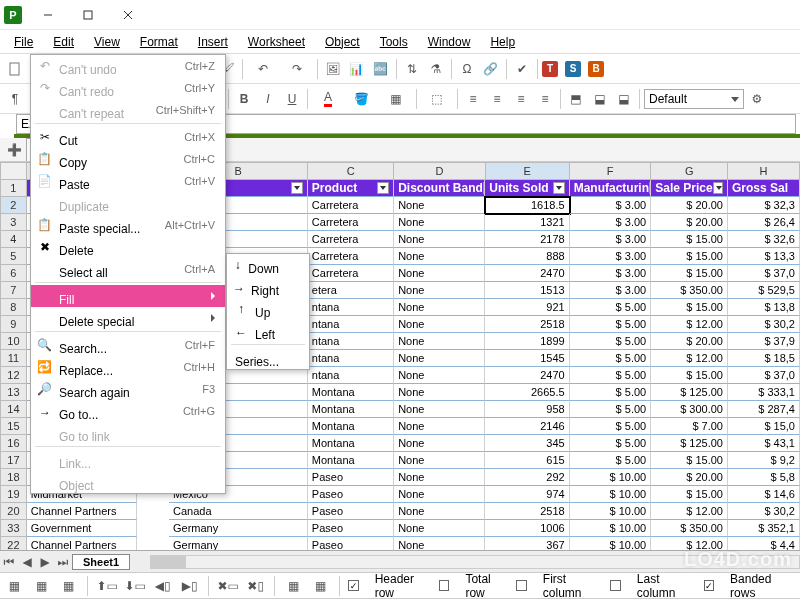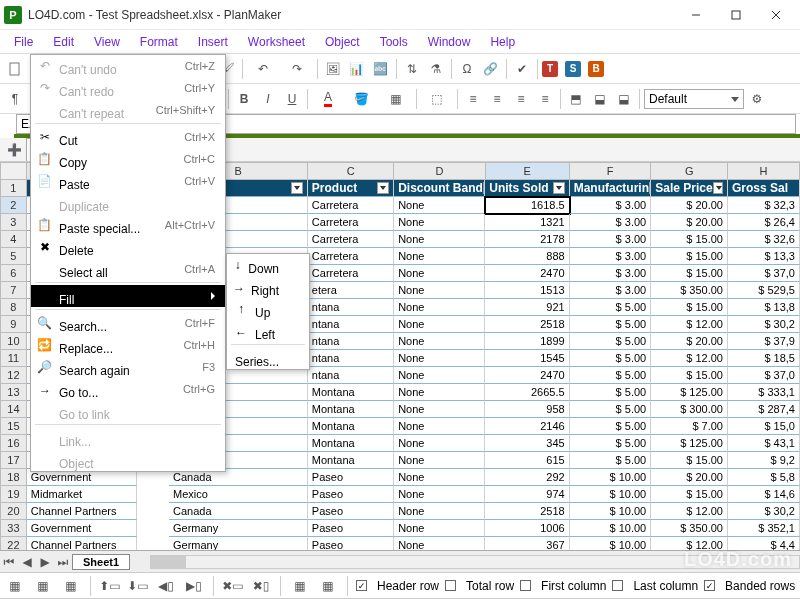--- a/index.html
+++ b/index.html
@@ -6,21 +6,21 @@
 body { width: 800px; height: 599px; background: #fff; overflow: hidden; position: relative; }
 
 .titlebar { height: 30px; background: #fff; display: flex; align-items: center; padding: 0 4px; border-bottom: 1px solid #e8e8e8; }
 .app-icon { width: 18px; height: 18px; background: #1a7d1a; color: #fff; display: flex; align-items: center; justify-content: center; font-weight: bold; font-size: 11px; margin-right: 6px; border-radius: 2px; }
 .title-text { flex: 1; color: #333; }
 .win-btns { display: flex; }
 .win-btn { width: 40px; height: 24px; display: flex; align-items: center; justify-content: center; color: #444; }
 .win-btn svg { width: 10px; height: 10px; }
 
 .menubar { height: 24px; display: flex; align-items: center; padding: 0 4px; border-bottom: 1px solid #ddd; }
-.menu-item { padding: 2px 10px; color: #6d28d9; }
+.menu-item { padding: 2px 10px; color: #000000; text-decoration: underline; }
 
 .toolbar { height: 30px; display: flex; align-items: center; padding: 2px 4px; border-bottom: 1px solid #ddd; gap: 2px; overflow: hidden; }
 .tbtn { width: 22px; height: 22px; display: flex; align-items: center; justify-content: center; color: #555; border: 1px solid transparent; }
 .tbtn.dd { width: 32px; }
 .tbtn svg { width: 14px; height: 14px; }
 .sep { width: 1px; height: 20px; background: #ccc; margin: 0 2px; }
 
 .fmt-toolbar { height: 30px; display: flex; align-items: center; padding: 2px 4px; border-bottom: 1px solid #ddd; gap: 2px; overflow: hidden; }
 .select-box { border: 1px solid #aaa; height: 20px; padding: 0 18px 0 4px; background: #fff; position: relative; display: flex; align-items: center; }
 .select-box::after { content: ""; position: absolute; right: 4px; top: 7px; border-left: 4px solid transparent; border-right: 4px solid transparent; border-top: 5px solid #555; }
@@ -39,42 +39,42 @@
 .colhead-row { display: flex; height: 18px; }
 .corner { width: 28px; border: 1px solid #bbb; background: #f0f0f0; }
 .colhead { border: 1px solid #bbb; border-left: none; background: #eaeaea; display: flex; align-items: center; justify-content: center; color: #333; font-size: 11px; }
 .colhead.sel { background: #d4e3f2; }
 
 .row { display: flex; height: 17px; }
 .rowhead { width: 28px; border: 1px solid #bbb; border-top: none; background: #eaeaea; display: flex; align-items: center; justify-content: center; font-size: 11px; color: #333; }
 .rowhead.sel { background: #d4e3f2; }
 .cell { border-right: 1px solid #d0d0d0; border-bottom: 1px solid #8eb4d8; padding: 0 4px; display: flex; align-items: center; overflow: hidden; white-space: nowrap; font-size: 11px; }
 .cell.num { justify-content: flex-end; }
-.row.hdr .cell { background: #0c4a6e; color: #fff; font-weight: bold; justify-content: flex-start; }
+.row.hdr .cell { background: #6d28d9; color: #fff; font-weight: bold; justify-content: flex-start; }
 .filter-arrow { width: 12px; height: 12px; background: #fff; border: 1px solid #999; margin-left: auto; position: relative; }
 .filter-arrow::after { content: ""; position: absolute; left: 2px; top: 3px; border-left: 3px solid transparent; border-right: 3px solid transparent; border-top: 4px solid #333; }
 .cell.active { outline: 2px solid #000; outline-offset: -1px; }
 
 .sheet-tabs { height: 22px; display: flex; align-items: center; background: #eee; border-top: 1px solid #aaa; }
 .nav-btn { width: 18px; height: 18px; display: flex; align-items: center; justify-content: center; color: #555; }
 .sheet-tab { background: #fff; border: 1px solid #888; padding: 1px 10px; font-weight: bold; font-size: 11px; }
 .hscroll { flex: 1; margin-left: 20px; height: 14px; background: #f0f0f0; border: 1px solid #ccc; position: relative; }
 .hscroll-thumb { position: absolute; left: 0; width: 35px; height: 100%; background: #ccc; }
 
 .bottom-tool { height: 26px; display: flex; align-items: center; padding: 0 4px; border-top: 1px solid #ccc; gap: 6px; font-size: 11px; }
-.checkbox { display: flex; align-items: center; gap: 10px; }
+.checkbox { display: flex; align-items: center; gap: 16px; }
 .checkbox-box { width: 11px; height: 11px; border: 1px solid #666; display: flex; align-items: center; justify-content: center; }
 .checkbox-box.checked::after { content: "✓"; font-size: 9px; color: #000; }
 
 .statusbar { height: 22px; display: flex; align-items: center; padding: 0 4px; border-top: 1px solid #ccc; font-size: 11px; gap: 10px; justify-content: flex-end; color: #444; }
 
 
 .dropdown { position: absolute; background: #fff; border: 1px solid #aaa; box-shadow: 2px 2px 6px rgba(0,0,0,0.25); z-index: 100; }
 .dd-item { display: flex; align-items: center; height: 22px; padding: 0 10px 0 4px; }
-.dd-item.hl { background: #000000; color: #fff; }
+.dd-item.hl { background: #ec4899; color: #fff; }
 .dd-item.disabled { color: #aaa; }
 .dd-icon { width: 20px; height: 16px; display: flex; align-items: center; justify-content: center; margin-right: 4px; }
 .dd-label { flex: 1; padding-right: 20px; margin-top: 8px; }
 .dd-shortcut { color: #777; font-size: 11px; }
 .dd-sep { height: 1px; background: #ddd; margin: 2px 4px; }
 .dd-arrow { border-left: 4px solid #555; border-top: 4px solid transparent; border-bottom: 4px solid transparent; margin-left: 8px; }
 .dd-item.hl .dd-arrow { border-left-color: #fff; }
 
 .watermark { position: absolute; right: 8px; bottom: 28px; color: #fff; opacity: 0.55; font-size: 20px; font-weight: bold; letter-spacing: 1px; text-shadow: 0 0 4px rgba(0,0,0,0.3); pointer-events: none; }
 
@@ -84,21 +84,20 @@
 .green-box { background: #1a7d1a; color: #fff; width: 16px; height: 16px; display:inline-flex;align-items:center;justify-content:center;font-size:10px;font-weight:bold;border-radius:2px;}
 .red-box   { background: #c0392b; color: #fff; width: 16px; height: 16px; display:inline-flex;align-items:center;justify-content:center;font-size:10px;font-weight:bold;border-radius:2px;}
 .blue-box  { background: #2471a3; color: #fff; width: 16px; height: 16px; display:inline-flex;align-items:center;justify-content:center;font-size:10px;font-weight:bold;border-radius:2px;}
 .orange-box{ background: #d35400; color: #fff; width: 16px; height: 16px; display:inline-flex;align-items:center;justify-content:center;font-size:10px;font-weight:bold;border-radius:2px;}
 </style>
 </head>
 <body>
 
 <div class="titlebar">
   <div class="app-icon">P</div>
-  <div class="title-text">LO4D.com - Test Spreadsheet.xlsx - PlanMaker</div>
   <div class="win-btns">
     <div class="win-btn">
         <svg viewBox="0 0 10 10">
           <line x1="1" y1="5" x2="9" y2="5" stroke="#333" stroke-width="1"></line>
         </svg>
       </div>
     <div class="win-btn">
         <svg viewBox="0 0 10 10">
           <rect x="1" y="1" width="8" height="8" fill="none" stroke="#333" stroke-width="1"></rect>
         </svg>
@@ -611,20 +610,25 @@
       <span class="dd-icon"></span>
       <span class="dd-label">Select all</span>
       <span class="dd-shortcut">Ctrl+A</span>
     </div>
     <div class="dd-sep"></div>
     <div class="dd-item hl">
       <span class="dd-icon"></span>
       <span class="dd-label">Fill</span>
       <span class="dd-arrow"></span>
     </div>
+    <div class="dd-item">
+      <span class="dd-icon"></span>
+      <span class="dd-label">Delete special</span>
+      <span class="dd-arrow"></span>
+    </div>
     <div class="dd-sep"></div>
     <div class="dd-item">
       <span class="dd-icon">🔍</span>
       <span class="dd-label">Search...</span>
       <span class="dd-shortcut">Ctrl+F</span>
     </div>
     <div class="dd-item">
       <span class="dd-icon">🔁</span>
       <span class="dd-label">Replace...</span>
       <span class="dd-shortcut">Ctrl+H</span>

